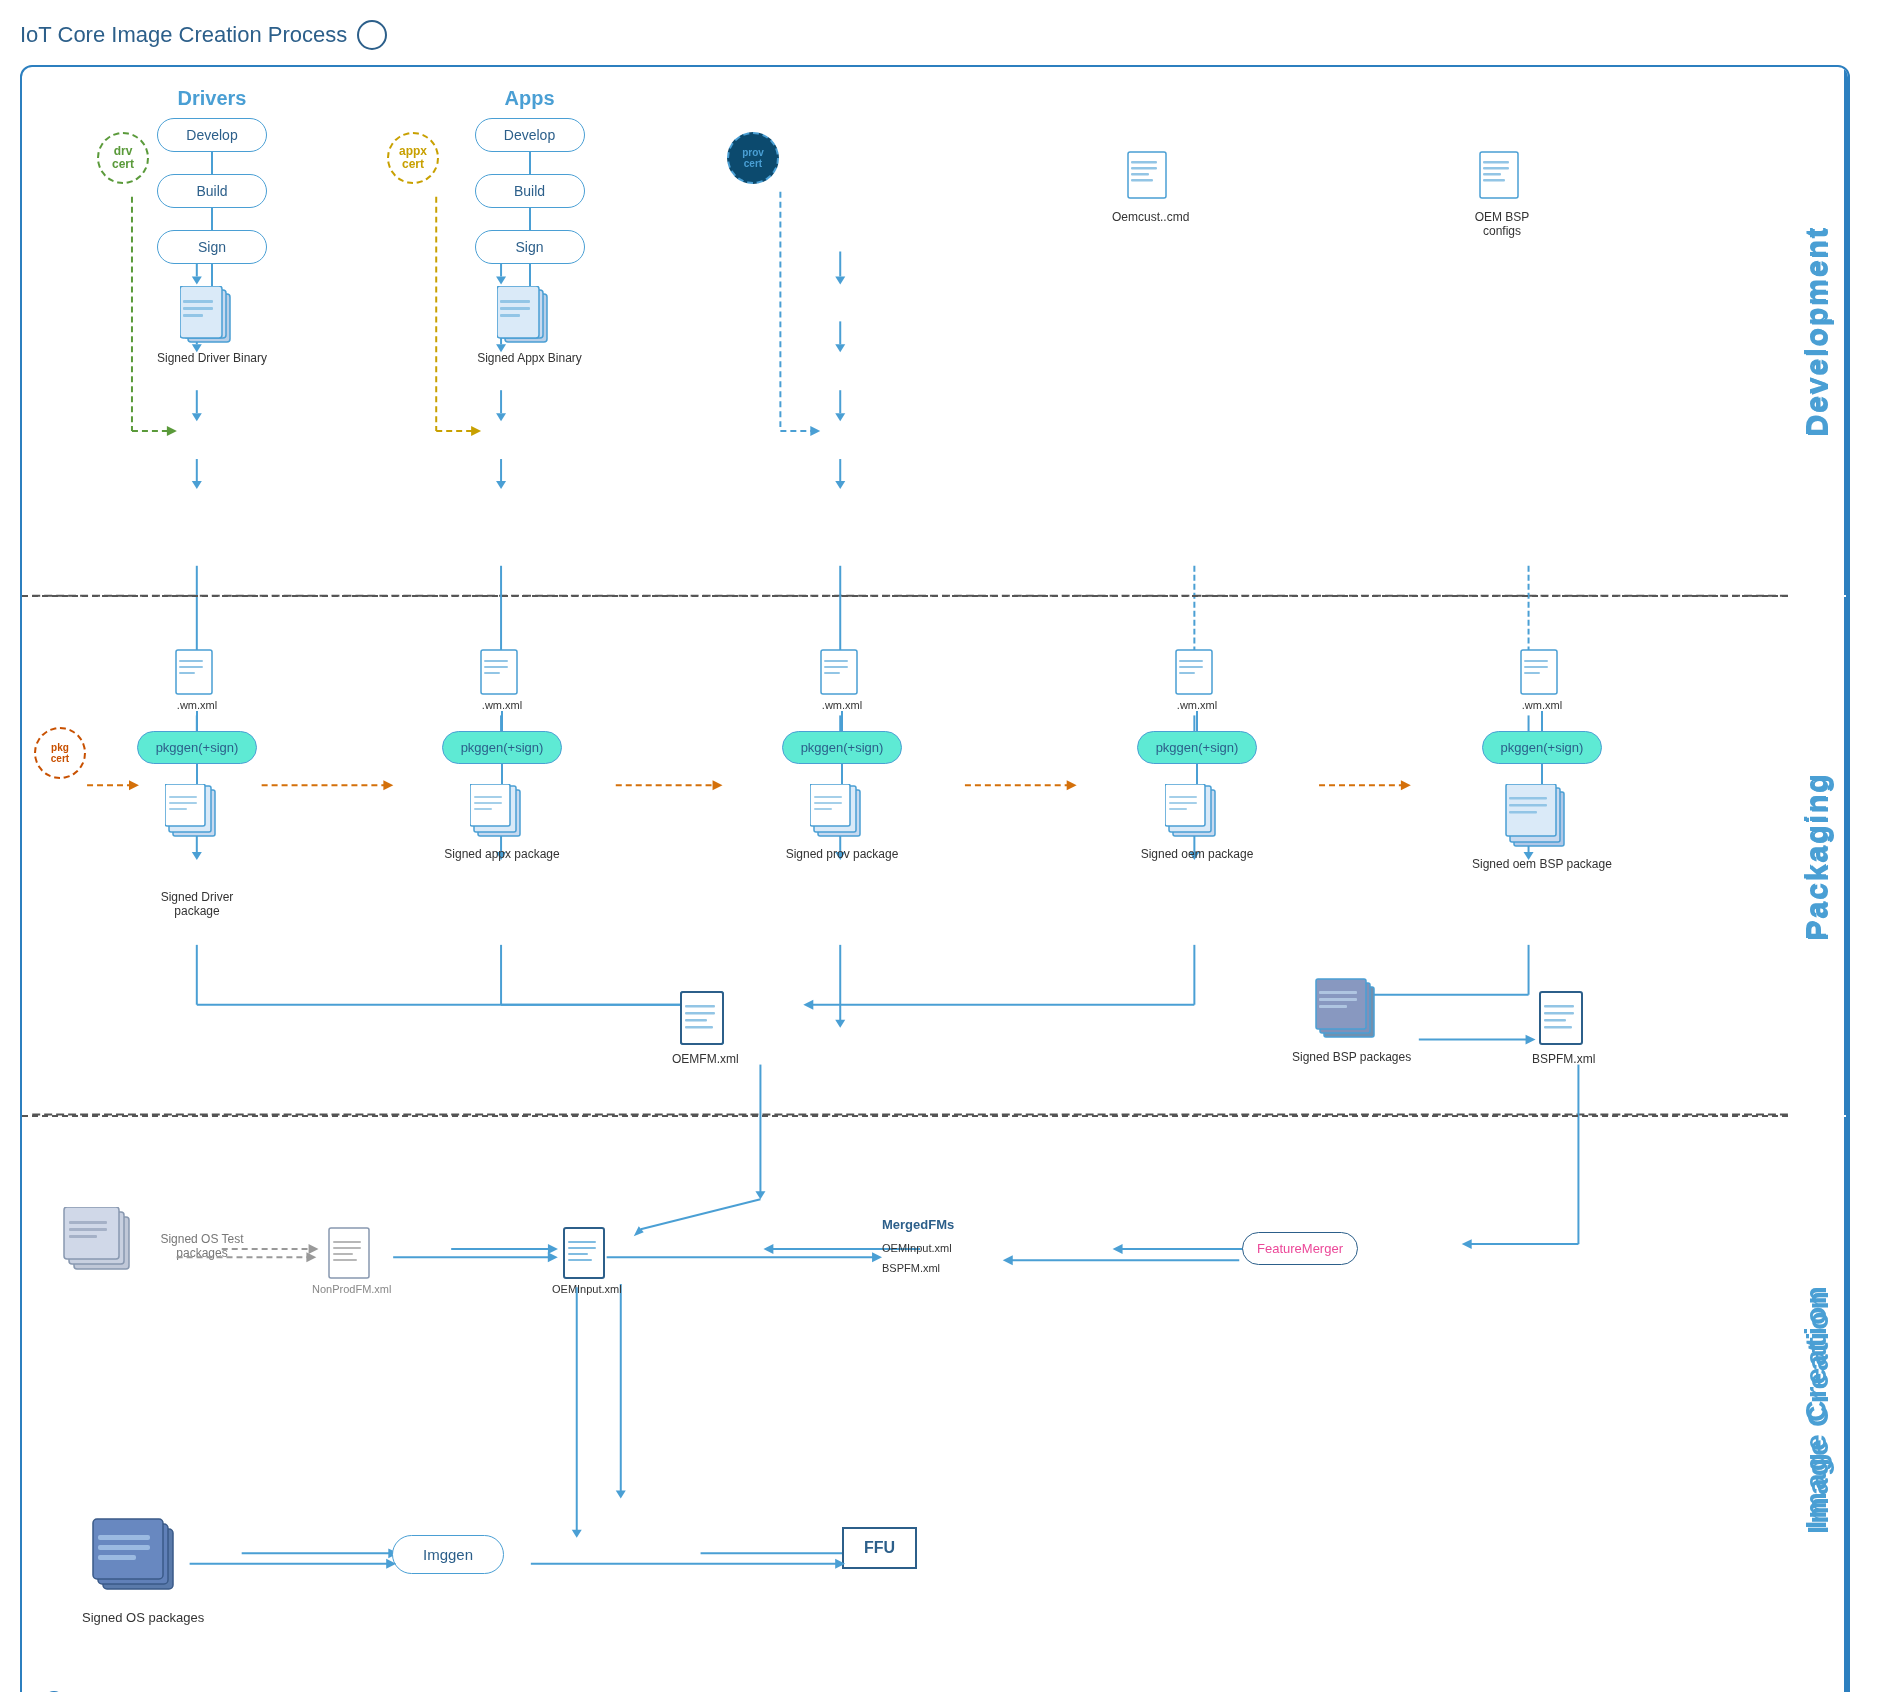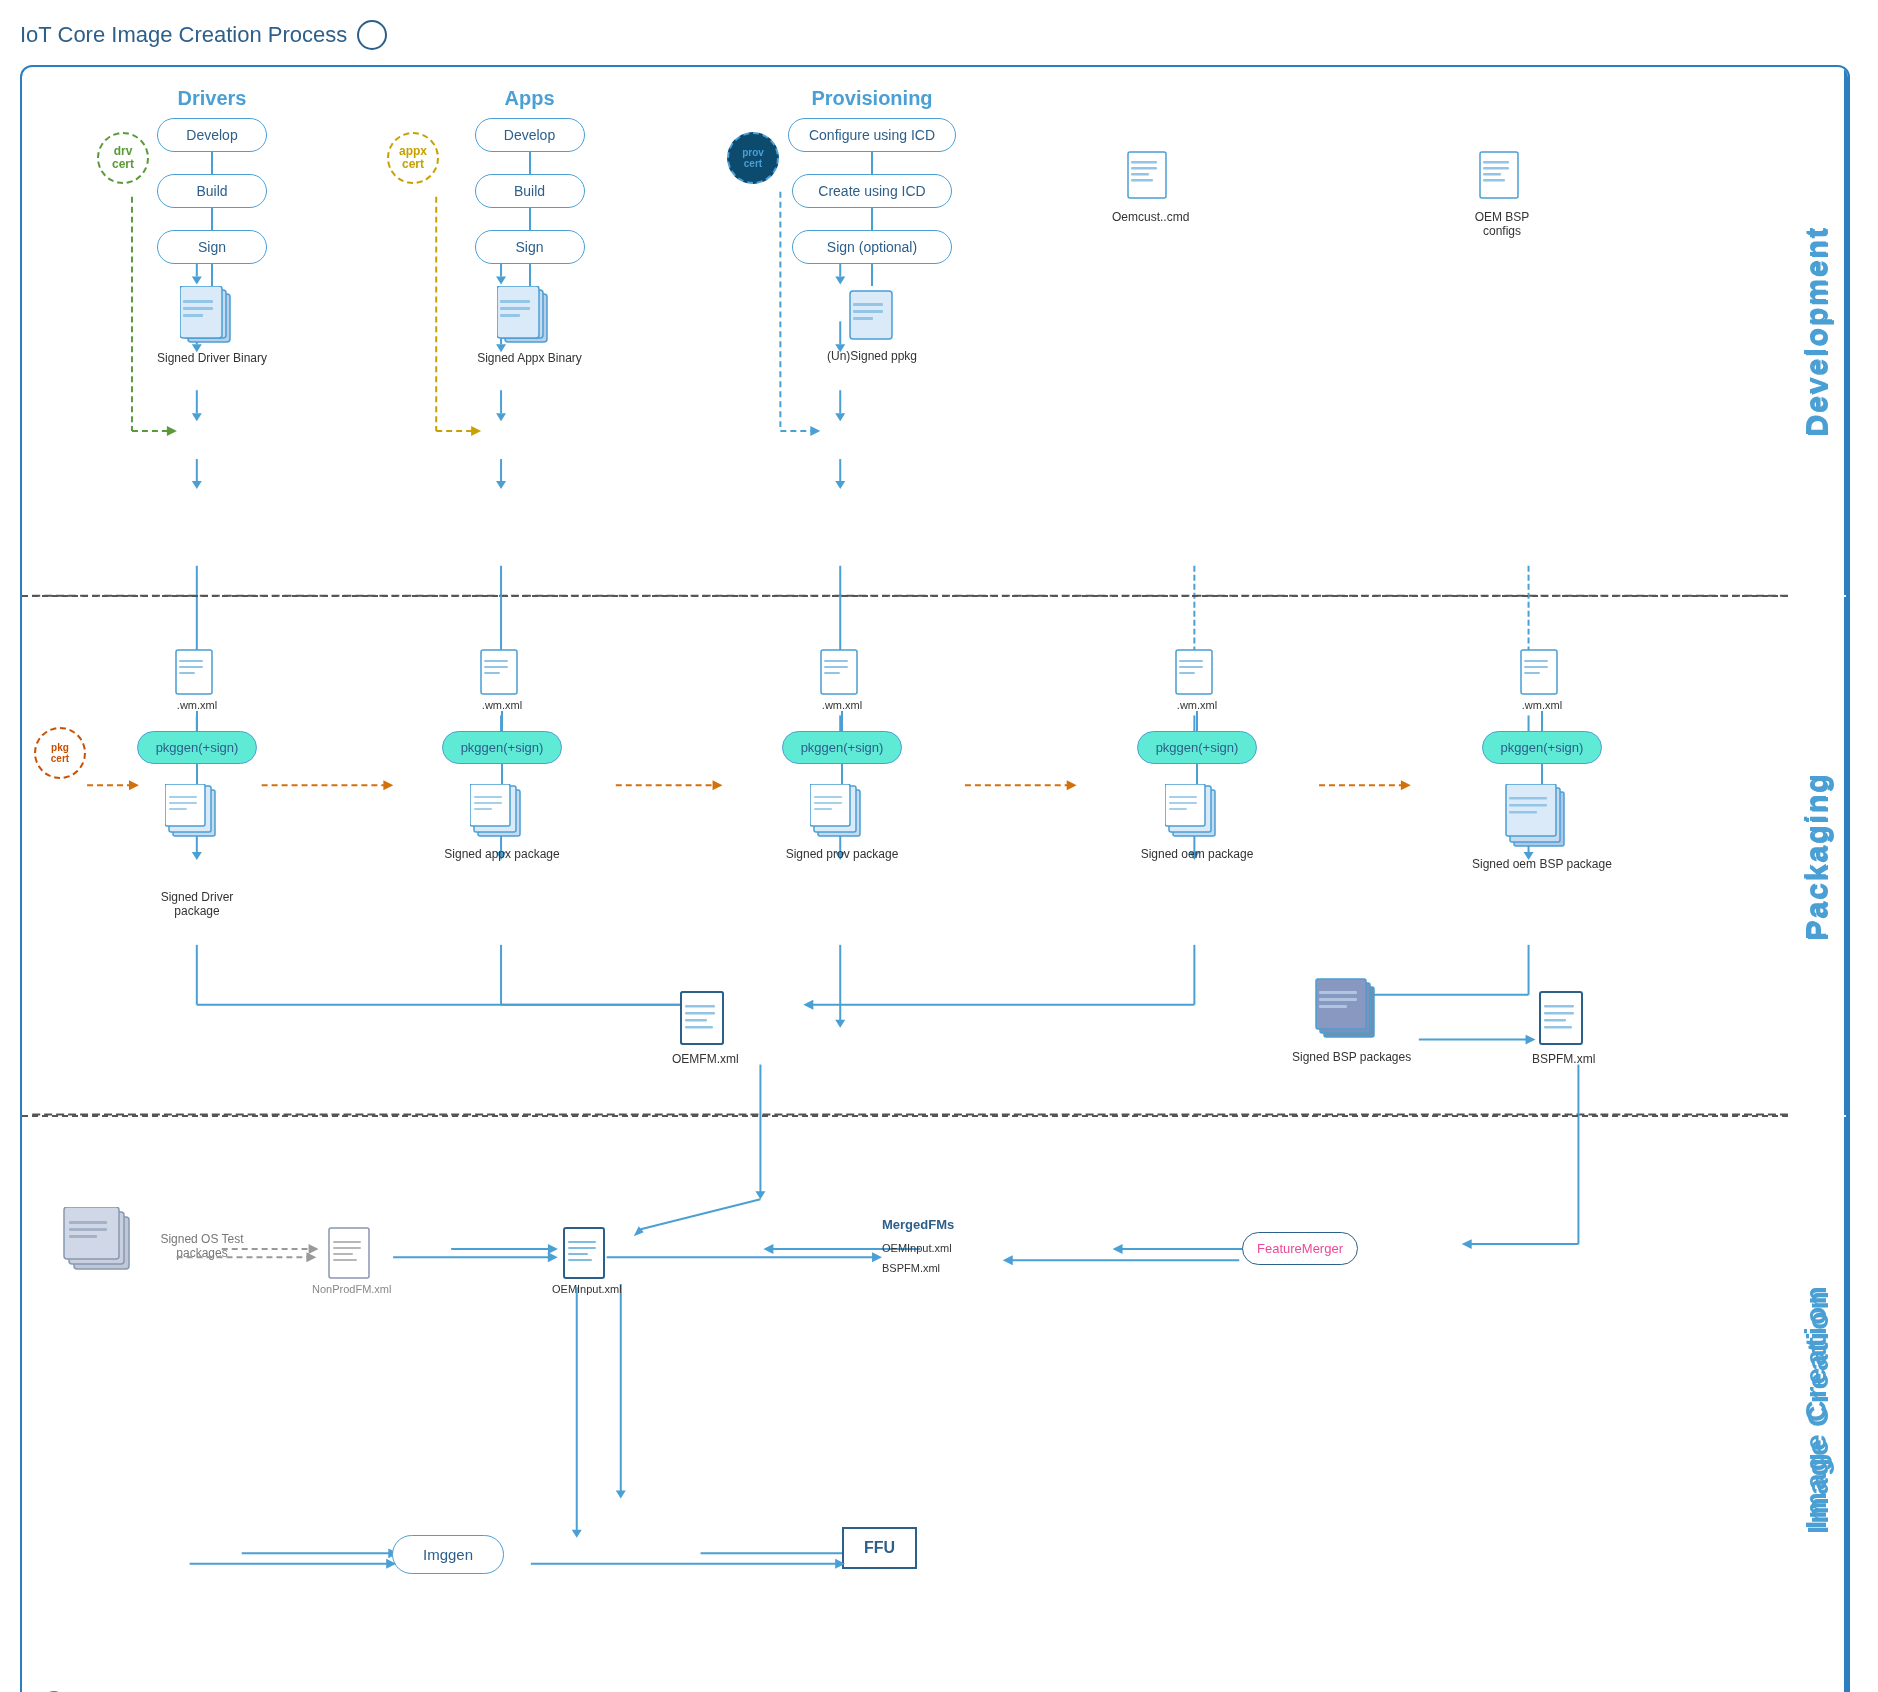--- a/index.html
+++ b/index.html
@@ -337,36 +337,20 @@
         </svg>
         <div class="label-text">Signed Appx Binary</div>
       </div>
     </div>
 
     <div style="position:absolute; left:680px; top:20px; width:260px;">
       <div class="cert-badge cert-blue" style="position:absolute; left:25px; top:45px; z-index:2; font-size:10px;">
         <span>prov</span>
         <span>cert</span>
       </div>
-      <div style="margin-left:80px; display:flex; flex-direction:column; align-items:center; gap:0;">
-        <div style="font-size:20px; color:#4a9fd4; font-weight:bold; margin-bottom:8px;">Provisioning</div>
-        <div class="rounded-box" style="min-width:160px;">Configure using ICD</div>
-        <div style="width:2px;height:22px;background:#4a9fd4;"></div>
-        <div class="rounded-box" style="min-width:160px;">Create using ICD</div>
-        <div style="width:2px;height:22px;background:#4a9fd4;"></div>
-        <div class="rounded-box" style="min-width:160px;">Sign (optional)</div>
-        <div style="width:2px;height:22px;background:#4a9fd4;"></div>
-        <svg width="55" height="58" viewBox="0 0 55 58">
-          <rect x="5" y="5" width="42" height="48" rx="3" fill="#daeaf8" stroke="#4a9fd4" stroke-width="1.5"></rect>
-          <rect x="8" y="17" width="30" height="3" rx="1" fill="#4a9fd4" opacity="0.5"></rect>
-          <rect x="8" y="24" width="30" height="3" rx="1" fill="#4a9fd4" opacity="0.5"></rect>
-          <rect x="8" y="31" width="20" height="3" rx="1" fill="#4a9fd4" opacity="0.5"></rect>
-        </svg>
-        <div class="label-text">(Un)Signed ppkg</div>
-      </div>
     </div>
 
     <div style="position:absolute; left:1090px; top:80px; display:flex; flex-direction:column; align-items:center;">
       <svg width="55" height="58" viewBox="0 0 55 58">
         <rect x="5" y="5" width="38" height="46" rx="2" fill="white" stroke="#4a9fd4" stroke-width="1.5"></rect>
         <rect x="8" y="14" width="26" height="2.5" rx="1" fill="#4a9fd4" opacity="0.6"></rect>
         <rect x="8" y="20" width="26" height="2.5" rx="1" fill="#4a9fd4" opacity="0.6"></rect>
         <rect x="8" y="26" width="18" height="2.5" rx="1" fill="#4a9fd4" opacity="0.6"></rect>
         <rect x="8" y="32" width="22" height="2.5" rx="1" fill="#4a9fd4" opacity="0.6"></rect>
       </svg>
@@ -586,20 +570,31 @@
     <div style="position:absolute; left:860px; top:100px; display:flex; flex-direction:column; align-items:flex-start; gap:8px;">
       <div style="font-size:13px; font-weight:bold; color:#2c5f8a; margin-bottom:2px;">MergedFMs</div>
       <div style="font-size:11px; color:#333;">OEMInput.xml</div>
       <div style="font-size:11px; color:#333;">BSPFM.xml</div>
     </div>
 
     <div style="position:absolute; left:1220px; top:115px;">
       <div class="feature-merger-box">FeatureMerger</div>
     </div>
 
+    <div style="position:absolute; left:60px; top:400px; display:flex; flex-direction:column; align-items:center;">
+      <svg width="110" height="88" viewBox="0 0 110 88">
+        <rect x="15" y="12" width="70" height="60" rx="4" fill="#5a7aaa" stroke="#3a5a88" stroke-width="1.5"></rect>
+        <rect x="10" y="7" width="70" height="60" rx="4" fill="#6080b8" stroke="#3a5a88" stroke-width="1.5"></rect>
+        <rect x="5" y="2" width="70" height="60" rx="4" fill="#6888c0" stroke="#3a5a88" stroke-width="1.5"></rect>
+        <rect x="10" y="18" width="52" height="5" rx="2" fill="#b0d0f0" opacity="0.7"></rect>
+        <rect x="10" y="28" width="52" height="5" rx="2" fill="#b0d0f0" opacity="0.7"></rect>
+        <rect x="10" y="38" width="38" height="5" rx="2" fill="#b0d0f0" opacity="0.7"></rect>
+      </svg>
+      <div class="label-text" style="max-width:130px; font-size:13px;">Signed OS packages</div>
+    </div>
 
     <div style="position:absolute; left:370px; top:418px;">
       <div class="imggen-box">Imggen</div>
     </div>
 
     <div style="position:absolute; left:820px; top:410px;">
       <div class="ffu-box">FFU</div>
     </div>
 
     <svg style="position:absolute;top:0;left:0;width:100%;height:100%;pointer-events:none;overflow:visible;" viewBox="0 0 1770 580">

